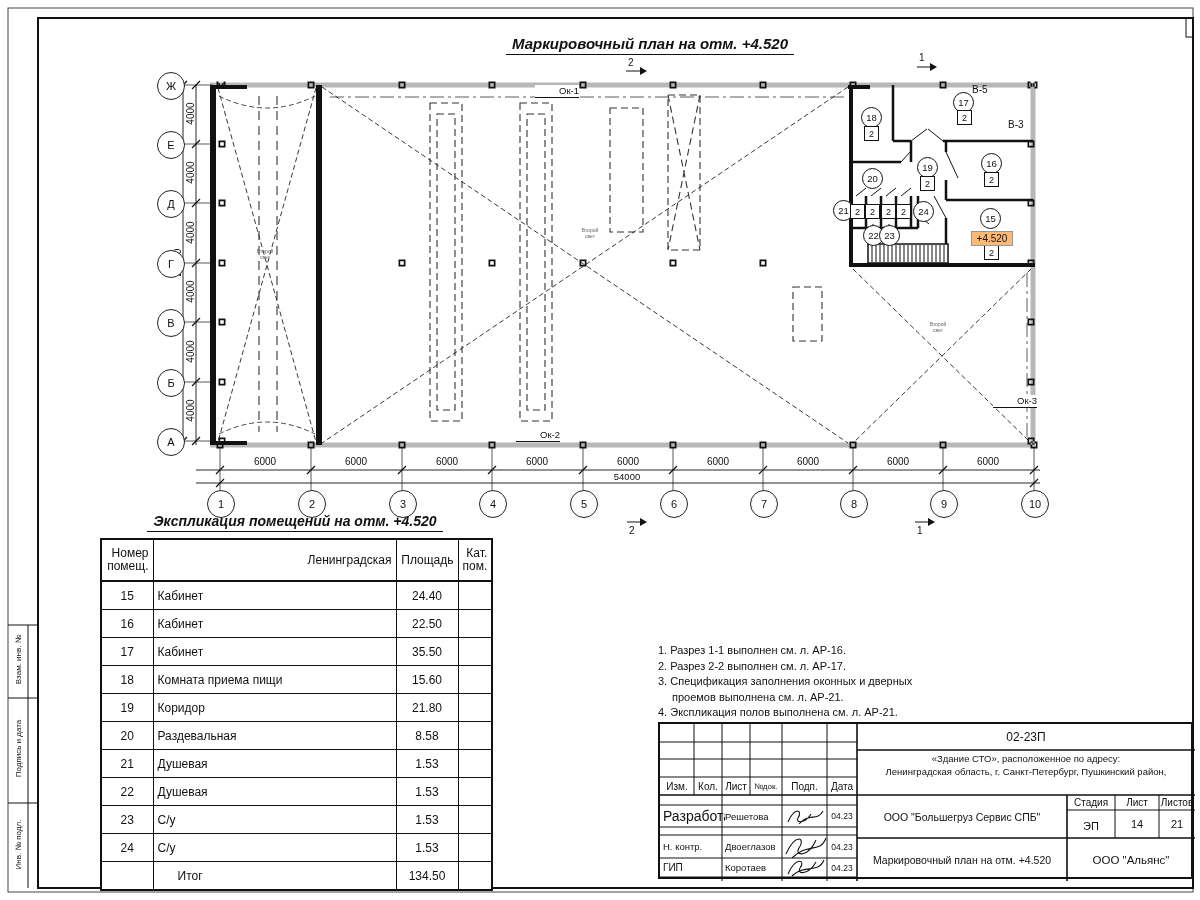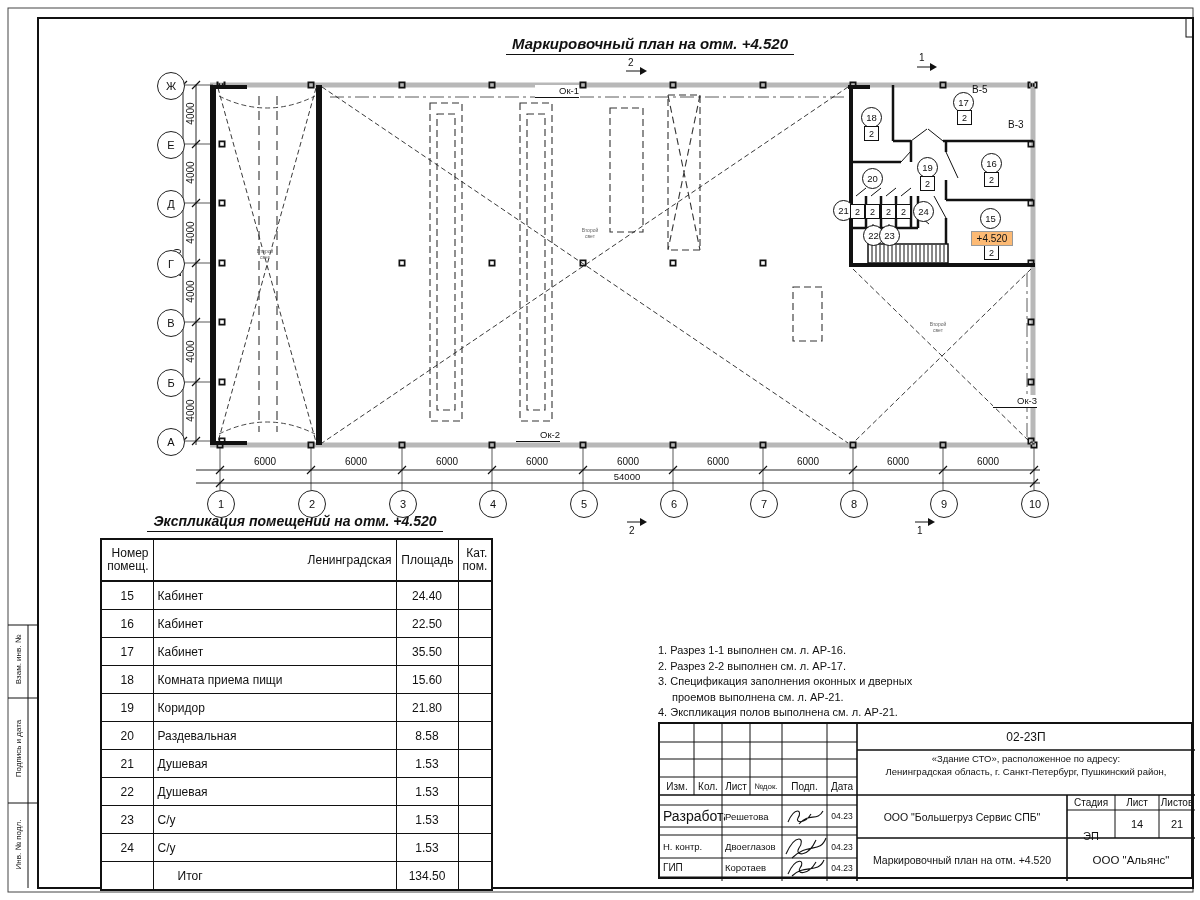--- a/index.html
+++ b/index.html
@@ -306,18 +306,18 @@
     <span class="st" style="left:167px;top:134px;width:30px;height:19px;font-size:8.5px">04.23</span>
 
     <span class="st" style="left:197px;top:2px;width:338px;height:22px;font-size:12px">02-23П</span>
     <span class="st" style="left:197px;top:27px;width:338px;height:14px;font-size:9.5px">«Здание СТО», расположенное по адресу:</span>
     <span class="st" style="left:197px;top:40px;width:338px;height:14px;font-size:9.5px">Ленинградская область, г. Санкт-Петербург, Пушкинский район,</span>
     <span class="st" style="left:197px;top:71px;width:210px;height:43px;font-size:10.5px">ООО "Большегруз Сервис СПБ"</span>
     <span class="st" style="left:197px;top:114px;width:210px;height:43px;font-size:10.5px">Маркировочный план на отм. +4.520</span>
     <span class="st" style="left:407px;top:71px;width:48px;height:15px">Стадия</span>
     <span class="st" style="left:455px;top:71px;width:44px;height:15px">Лист</span>
     <span class="st" style="left:499px;top:71px;width:36px;height:15px">Листов</span>
-    <span class="st" style="left:407px;top:98px;width:48px;height:28px;font-size:11px">ЭП</span>
+    <span class="st" style="left:407px;top:88px;width:48px;height:28px;font-size:11px">ЭП</span>
     <span class="st" style="left:455px;top:86px;width:44px;height:28px;font-size:11px">14</span>
     <span class="st" style="left:499px;top:86px;width:36px;height:28px;font-size:11px">21</span>
     <span class="st" style="left:407px;top:114px;width:128px;height:43px;font-size:11.5px">ООО "Альянс"</span>
   </div>
 </div>
 
 </body></html>

